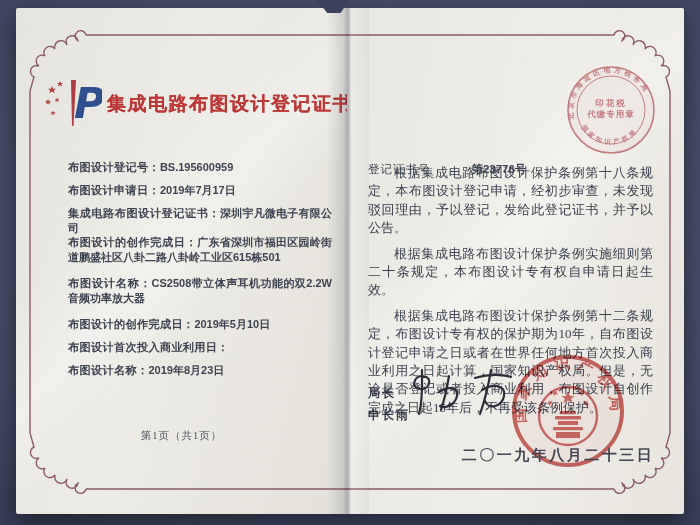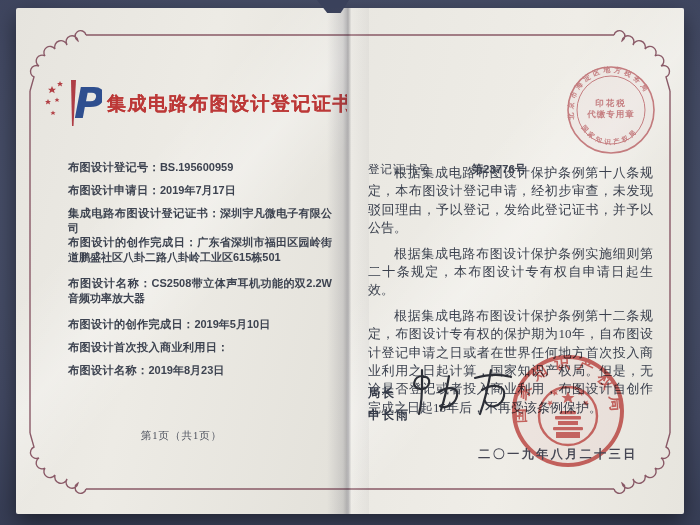--- a/index.html
+++ b/index.html
@@ -35,21 +35,21 @@
   .certno-row{position:absolute;left:21px;top:110px;font-size:11.5px;color:#3d4350;margin-top:44px;}
   .certno-row .lbl{letter-spacing:1px;}
   .certno-row .val{font-weight:700;margin-left:38px;font-family:"Liberation Sans","DejaVu Sans",sans-serif;}
   .paras{position:absolute;left:21px;top:156px;width:285px;color:#3b414e;}
   .paras p{font-size:13px;line-height:18.4px;text-indent:2em;text-align:justify;margin:0 0 7px 0;}
   .signer{position:absolute;left:21px;top:374px;color:#343a48;font-size:12px;font-weight:700;line-height:22px;letter-spacing:2px;}
   .signature{position:absolute;left:52px;top:356px;}
   .seal{position:absolute;left:164px;top:346px;mix-blend-mode:multiply;}
   .stamp{position:absolute;left:218px;top:56px;mix-blend-mode:multiply;}
   .issue-date{position:absolute;left:96px;top:438px;width:230px;text-align:center;
-    font-size:12px;font-weight:700;color:#454653;letter-spacing:2.5px;white-space:nowrap;}
+    font-size:15px;font-weight:700;color:#454653;letter-spacing:2.5px;white-space:nowrap;}
 </style>
 </head>
 <body>
 
 <svg width="0" height="0" style="position:absolute">
   <defs>
     <path id="curl" d="M56 0 a5.5 5.5 0 1 0 -8 6 a6 6 0 1 0 -11 4 a6 6 0 1 0 -12 4 a5.5 5.5 0 1 0 -10 7 a5 5 0 1 0 -6 10 a4.5 4.5 0 1 0 -5 11 L0 56"></path>
     <path id="star" d="M0,-1 L0.294,-0.309 1,-0.309 0.476,0.118 0.684,0.809 0,0.382 -0.684,0.809 -0.476,0.118 -1,-0.309 -0.294,-0.309 Z"></path>
   </defs>
 </svg>

